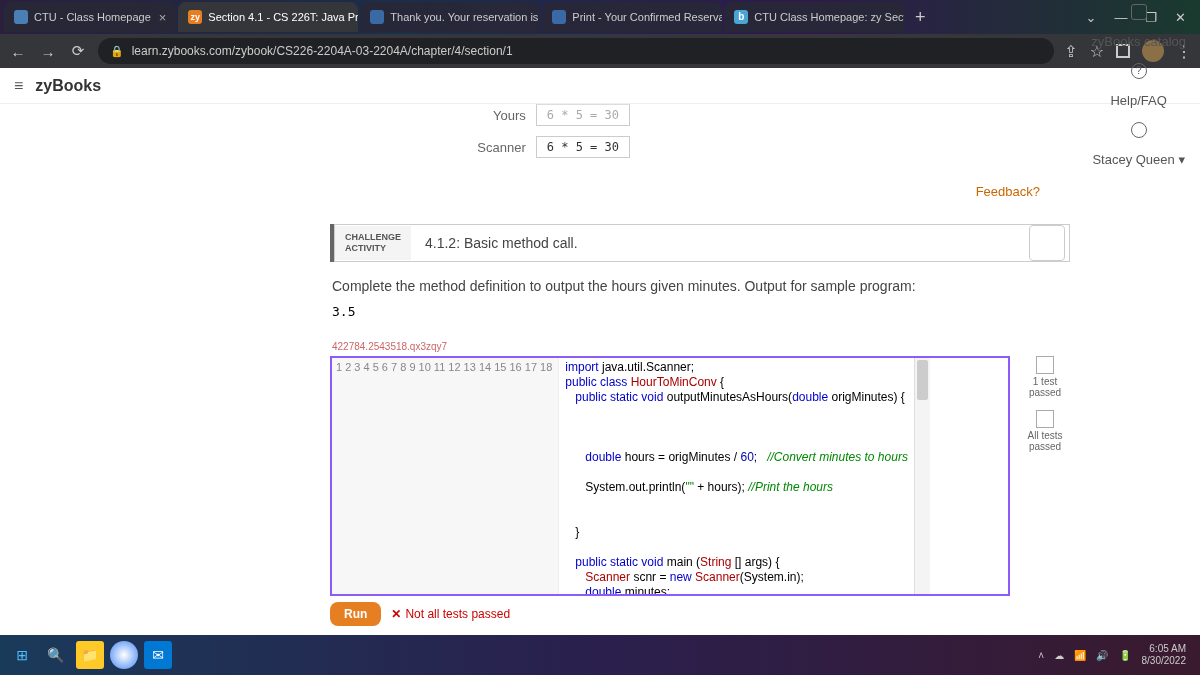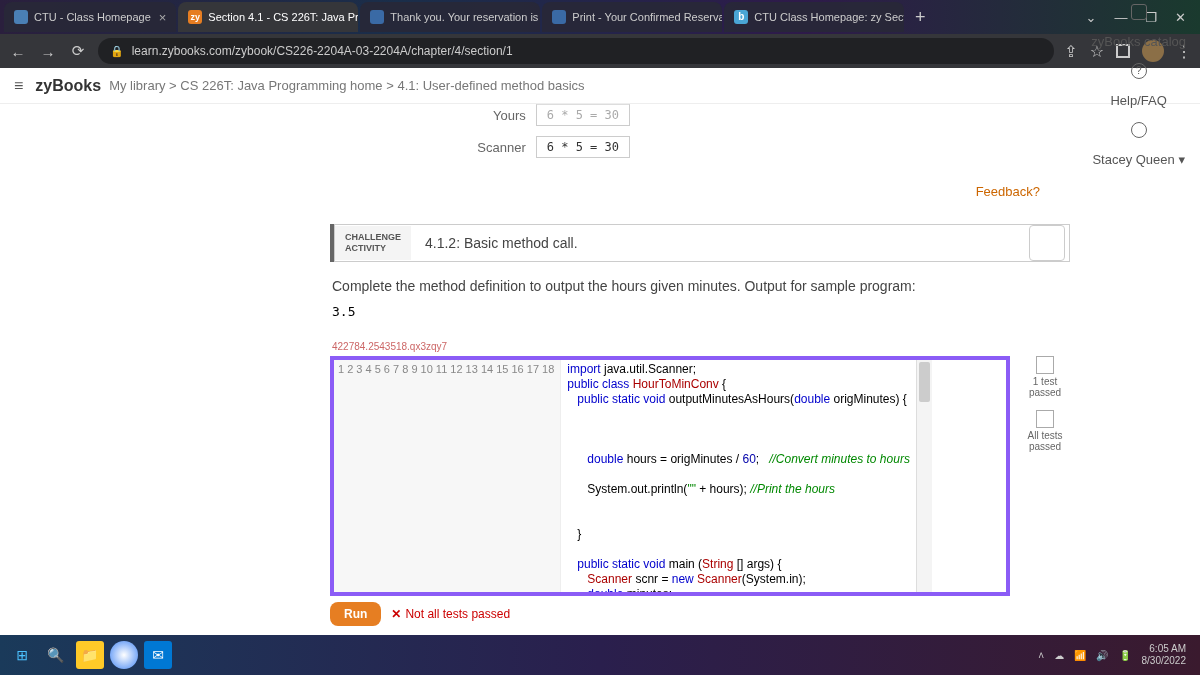--- a/index.html
+++ b/index.html
@@ -33,21 +33,21 @@
 .feedback a { color:#c60; font-size:13px; text-decoration:none; }
 .challenge-box { border-left:4px solid #666; background:#fff; margin:10px 0 16px 0; }
 .chal-head { display:flex; align-items:center; border:1px solid #ccc; }
 .chal-tag { background:#f4f4f4; padding:6px 10px; font-size:9px; font-weight:bold; color:#555; text-align:left; line-height:1.2; }
 .chal-title { padding:0 14px; font-size:14px; color:#444; flex:1; }
 .chal-trophy { width:36px; height:36px; border:1px solid #ccc; margin-right:4px; border-radius:4px; }
 .instr { font-size:14px; color:#444; margin:14px 0 10px 2px; }
 .sample { font-family:monospace; font-size:13px; margin:8px 0 22px 2px; }
 .qid { font-size:10px; color:#c66; margin:18px 0 4px 2px; }
 .editor-wrap { display:flex; }
-.editor { flex:1; border:4px solid #8b5cf6; background:#fff; font-family:Consolas,monospace; font-size:12px; display:flex; max-height:240px; overflow:hidden; position:relative; }
+.editor { flex:1; border:2px solid #8b5cf6; background:#fff; font-family:Consolas,monospace; font-size:12px; display:flex; max-height:240px; overflow:hidden; position:relative; }
 .gutter { background:#f7f7f7; color:#888; text-align:right; padding:2px 6px 2px 4px; font-size:11px; line-height:15px; border-right:1px solid #eee; }
 .code { padding:2px 6px; line-height:15px; white-space:pre; }
 .kw { color:#00c; }
 .cls { color:#a00; }
 .str { color:#080; }
 .cmt { color:#080; font-style:italic;margin-top:34px; }
 .num { color:#00a; }
 .scroll-v { width:16px; background:#f4f4f4; border-left:1px solid #ddd; position:relative; }
 .scroll-thumb { position:absolute; top:2px; left:2px; right:2px; height:40px; background:#ccc; border-radius:2px; }
 .test-col { width:60px; padding-left:10px; font-size:10px; color:#666; text-align:center; }
@@ -108,21 +108,20 @@
     <span>☆</span>
     <span style="width:14px;height:14px;border:2px solid #ccc"></span>
     <span class="avatar"></span>
     <span>⋮</span>
   </div>
 </div>
 
 <div class="zb-header">
   <span class="hamburger">≡</span>
   <span class="zb-logo">zyBooks</span>
-  <span class="crumb">My library &gt; CS 226T: Java Programming home &gt; 4.1: User-defined method basics</span>
   <div class="zb-right">
     <span class="cat-ico"></span>
     <span>zyBooks catalog</span>
     <span class="help-ico">?</span>
     <span>Help/FAQ</span>
     <span class="help-ico" style="border-radius:50%"></span>
     <span><span>Stacey Queen</span> ▾</span>
   </div>
 </div>
 

